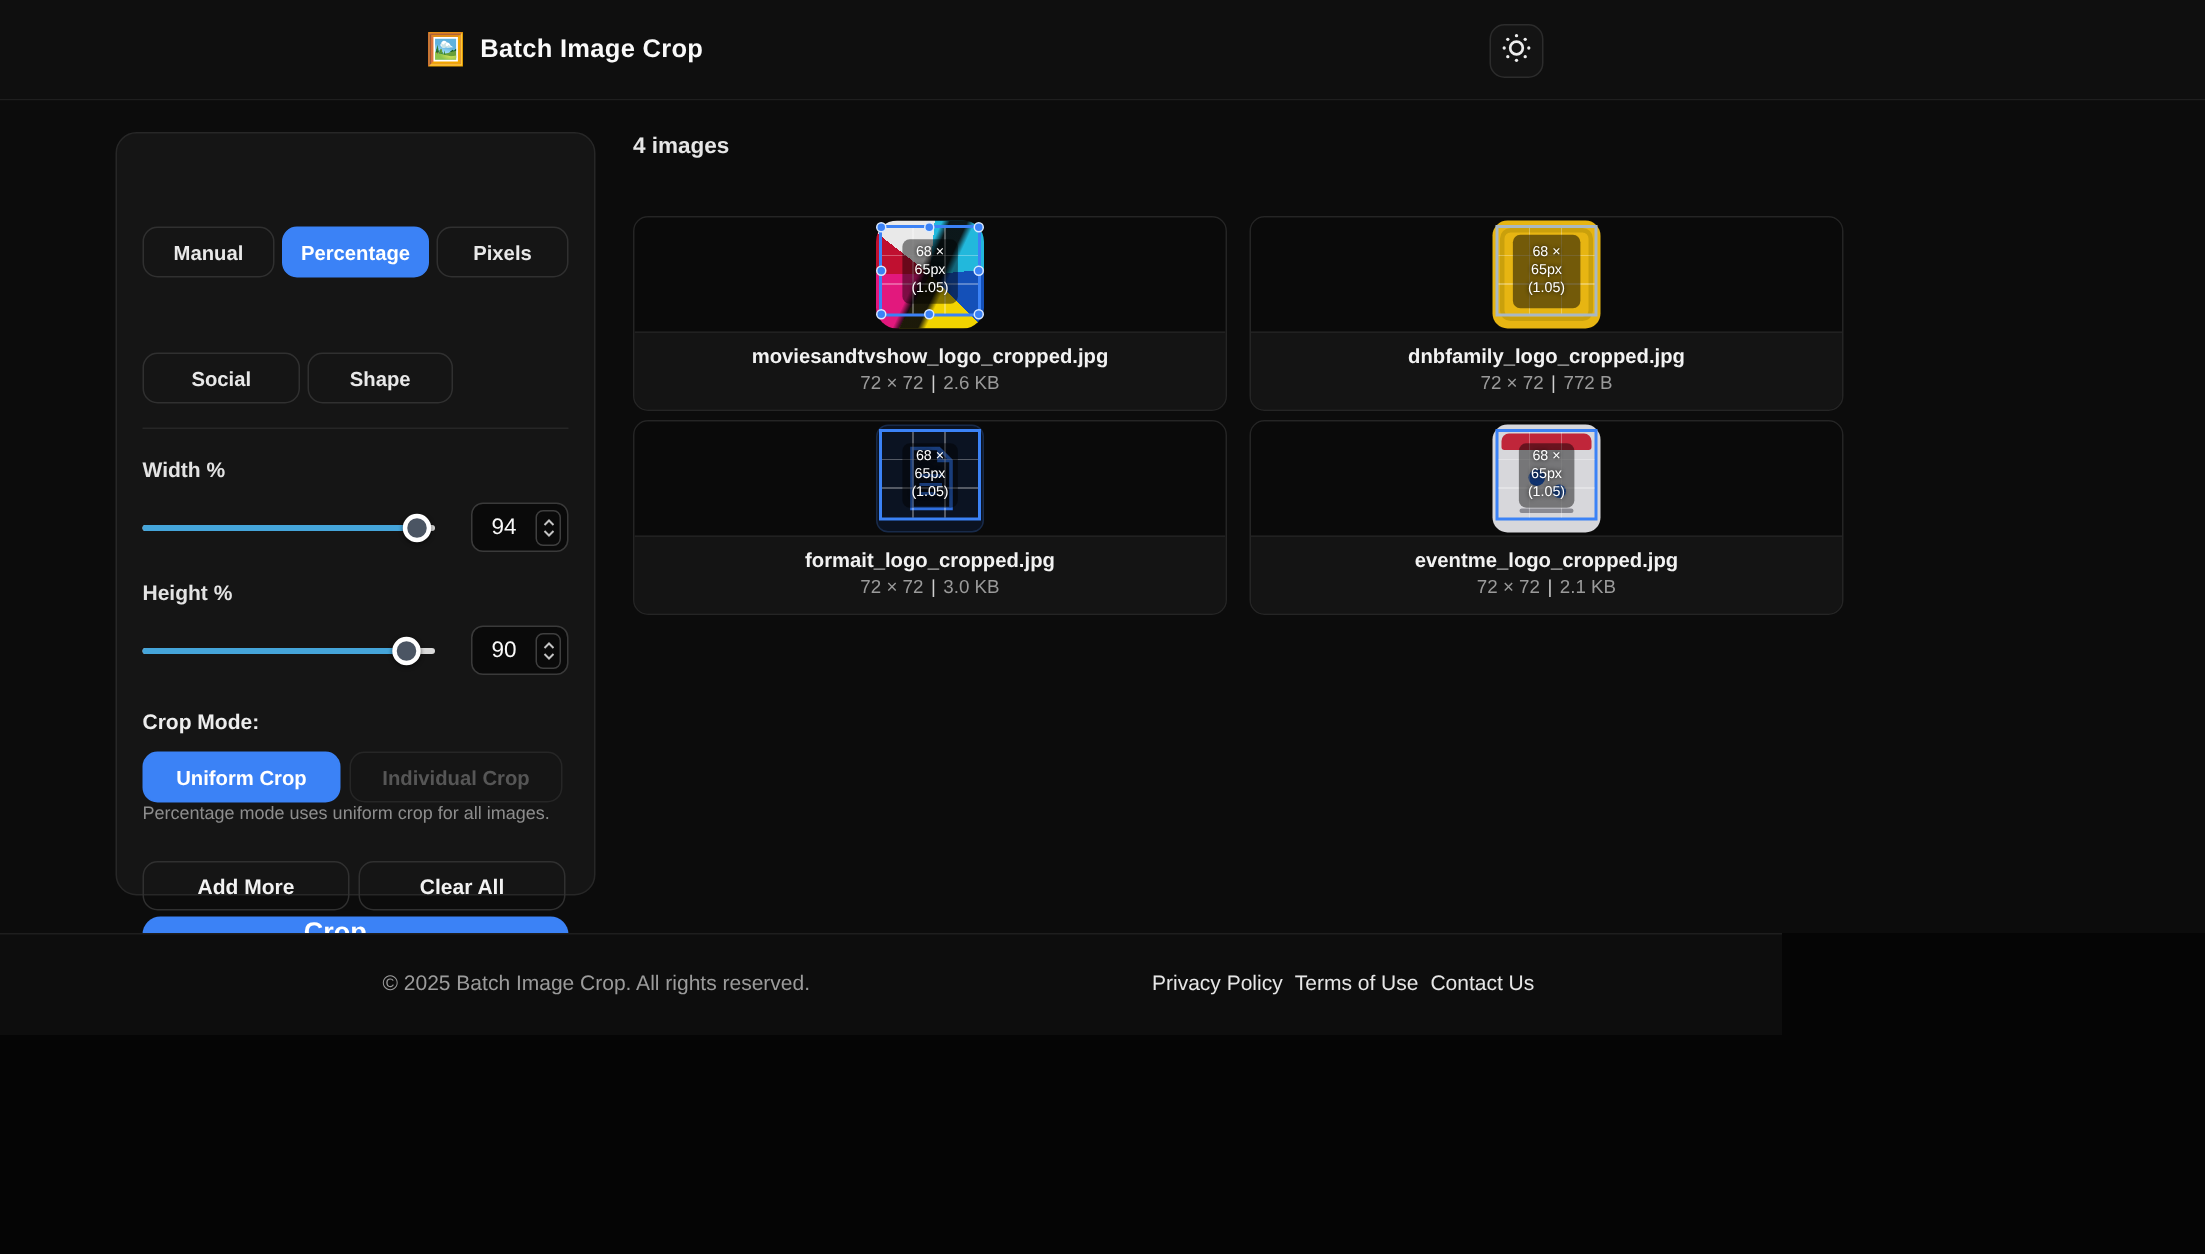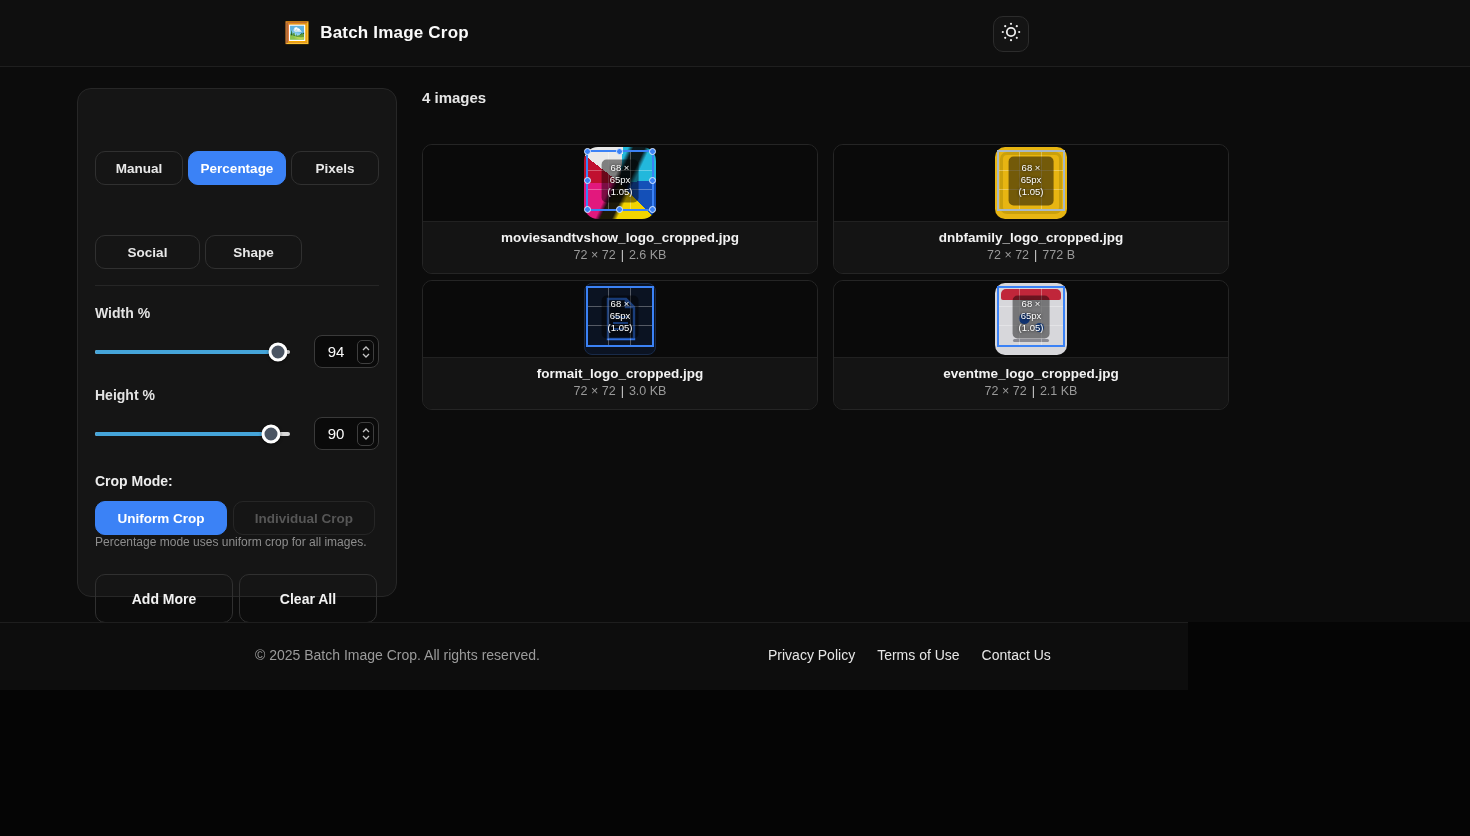--- a/index.html
+++ b/index.html
@@ -43,21 +43,21 @@
   .stepper { width:17px; height:24px; margin-right:4px; border:1px solid #3f3f3f; border-radius:5px;
     display:flex; flex-direction:column; align-items:center; justify-content:center; gap:2px; cursor:pointer; }
   .mode-label { margin-top:23px; font-size:14px; font-weight:700; color:#ededed; }
   .mode-row { display:flex; gap:6px; margin-top:12px; }
   .mode-btn { height:34px; border-radius:10px; font-size:13.5px; font-weight:600;
     display:flex; align-items:center; justify-content:center; cursor:pointer; }
   .mode-btn.on { width:132px; background:#3b82f6; color:#fff; border:1px solid #3b82f6; }
   .mode-btn.off { width:142px; background:transparent; color:#565656; border:1px solid #262626; }
   .hint { font-size:12px; color:#8d8d8d; }
   .pair-row { display:flex; gap:6px; margin-top:25px; }
-  .ghost-btn { width:138px; height:49px; border:1px solid #303030; border-radius:10px;
+  .ghost-btn { width:138px; height:33px; border:1px solid #303030; border-radius:10px;
     background:transparent; color:#f2f2f2; font-size:14px; font-weight:600;
     display:flex; align-items:center; justify-content:center; cursor:pointer; }
   .crop-btn { margin-top:4px; width:100%; height:48px; background:#3b82f6; border:none;
     border-radius:12px; color:#fff; font-size:18px; font-weight:700; display:flex;
     align-items:flex-start; justify-content:center; gap:9px; cursor:pointer; }
 
   
   .count { position:absolute; left:422px; top:22px; font-size:15px; font-weight:600; color:#e6e6e6; }
   .grid { position:absolute; left:422px; top:51px; width:807px; display:grid;
     grid-template-columns:396px 396px; gap:6px 15px;margin-top:26px; }
@@ -99,21 +99,21 @@
   .h-w{left:-4px;top:50%;margin-top:-4px}.h-e{right:-4px;top:50%;margin-top:-4px}
   .h-sw{left:-4px;bottom:-4px}.h-s{left:50%;bottom:-4px;margin-left:-4px}.h-se{right:-4px;bottom:-4px}
   .croplabel { position:absolute; left:50%; top:50%; transform:translate(-50%,-50%);
     background:rgba(0,0,0,.45); border-radius:5px; padding:3px 6px; text-align:center;
     font-size:9.5px; line-height:1.3; color:#fff; text-shadow:0 0 3px rgba(0,0,0,.9); white-space:nowrap; }
 
   
   footer { position:absolute; top:622px; left:0; width:1188px; height:68px;
     background:#0d0d0d; border-top:1px solid #1e1e1e; }
   .copyright { position:absolute; left:255px; top:24px; font-size:14px; color:#9b9b9b; }
-  .flinks { position:absolute; left:768px; top:24px; display:flex; gap:22px; }
+  .flinks { position:absolute; left:768px; top:24px; display:flex; gap:8px; }
   .flinks a { font-size:14px; color:#e6e6e6; text-decoration:none; cursor:pointer; }
 </style>
 </head>
 <body>
 
 <div class="page">
 
   <header>
     <div class="brand">
       <span class="logo">🖼️</span>

